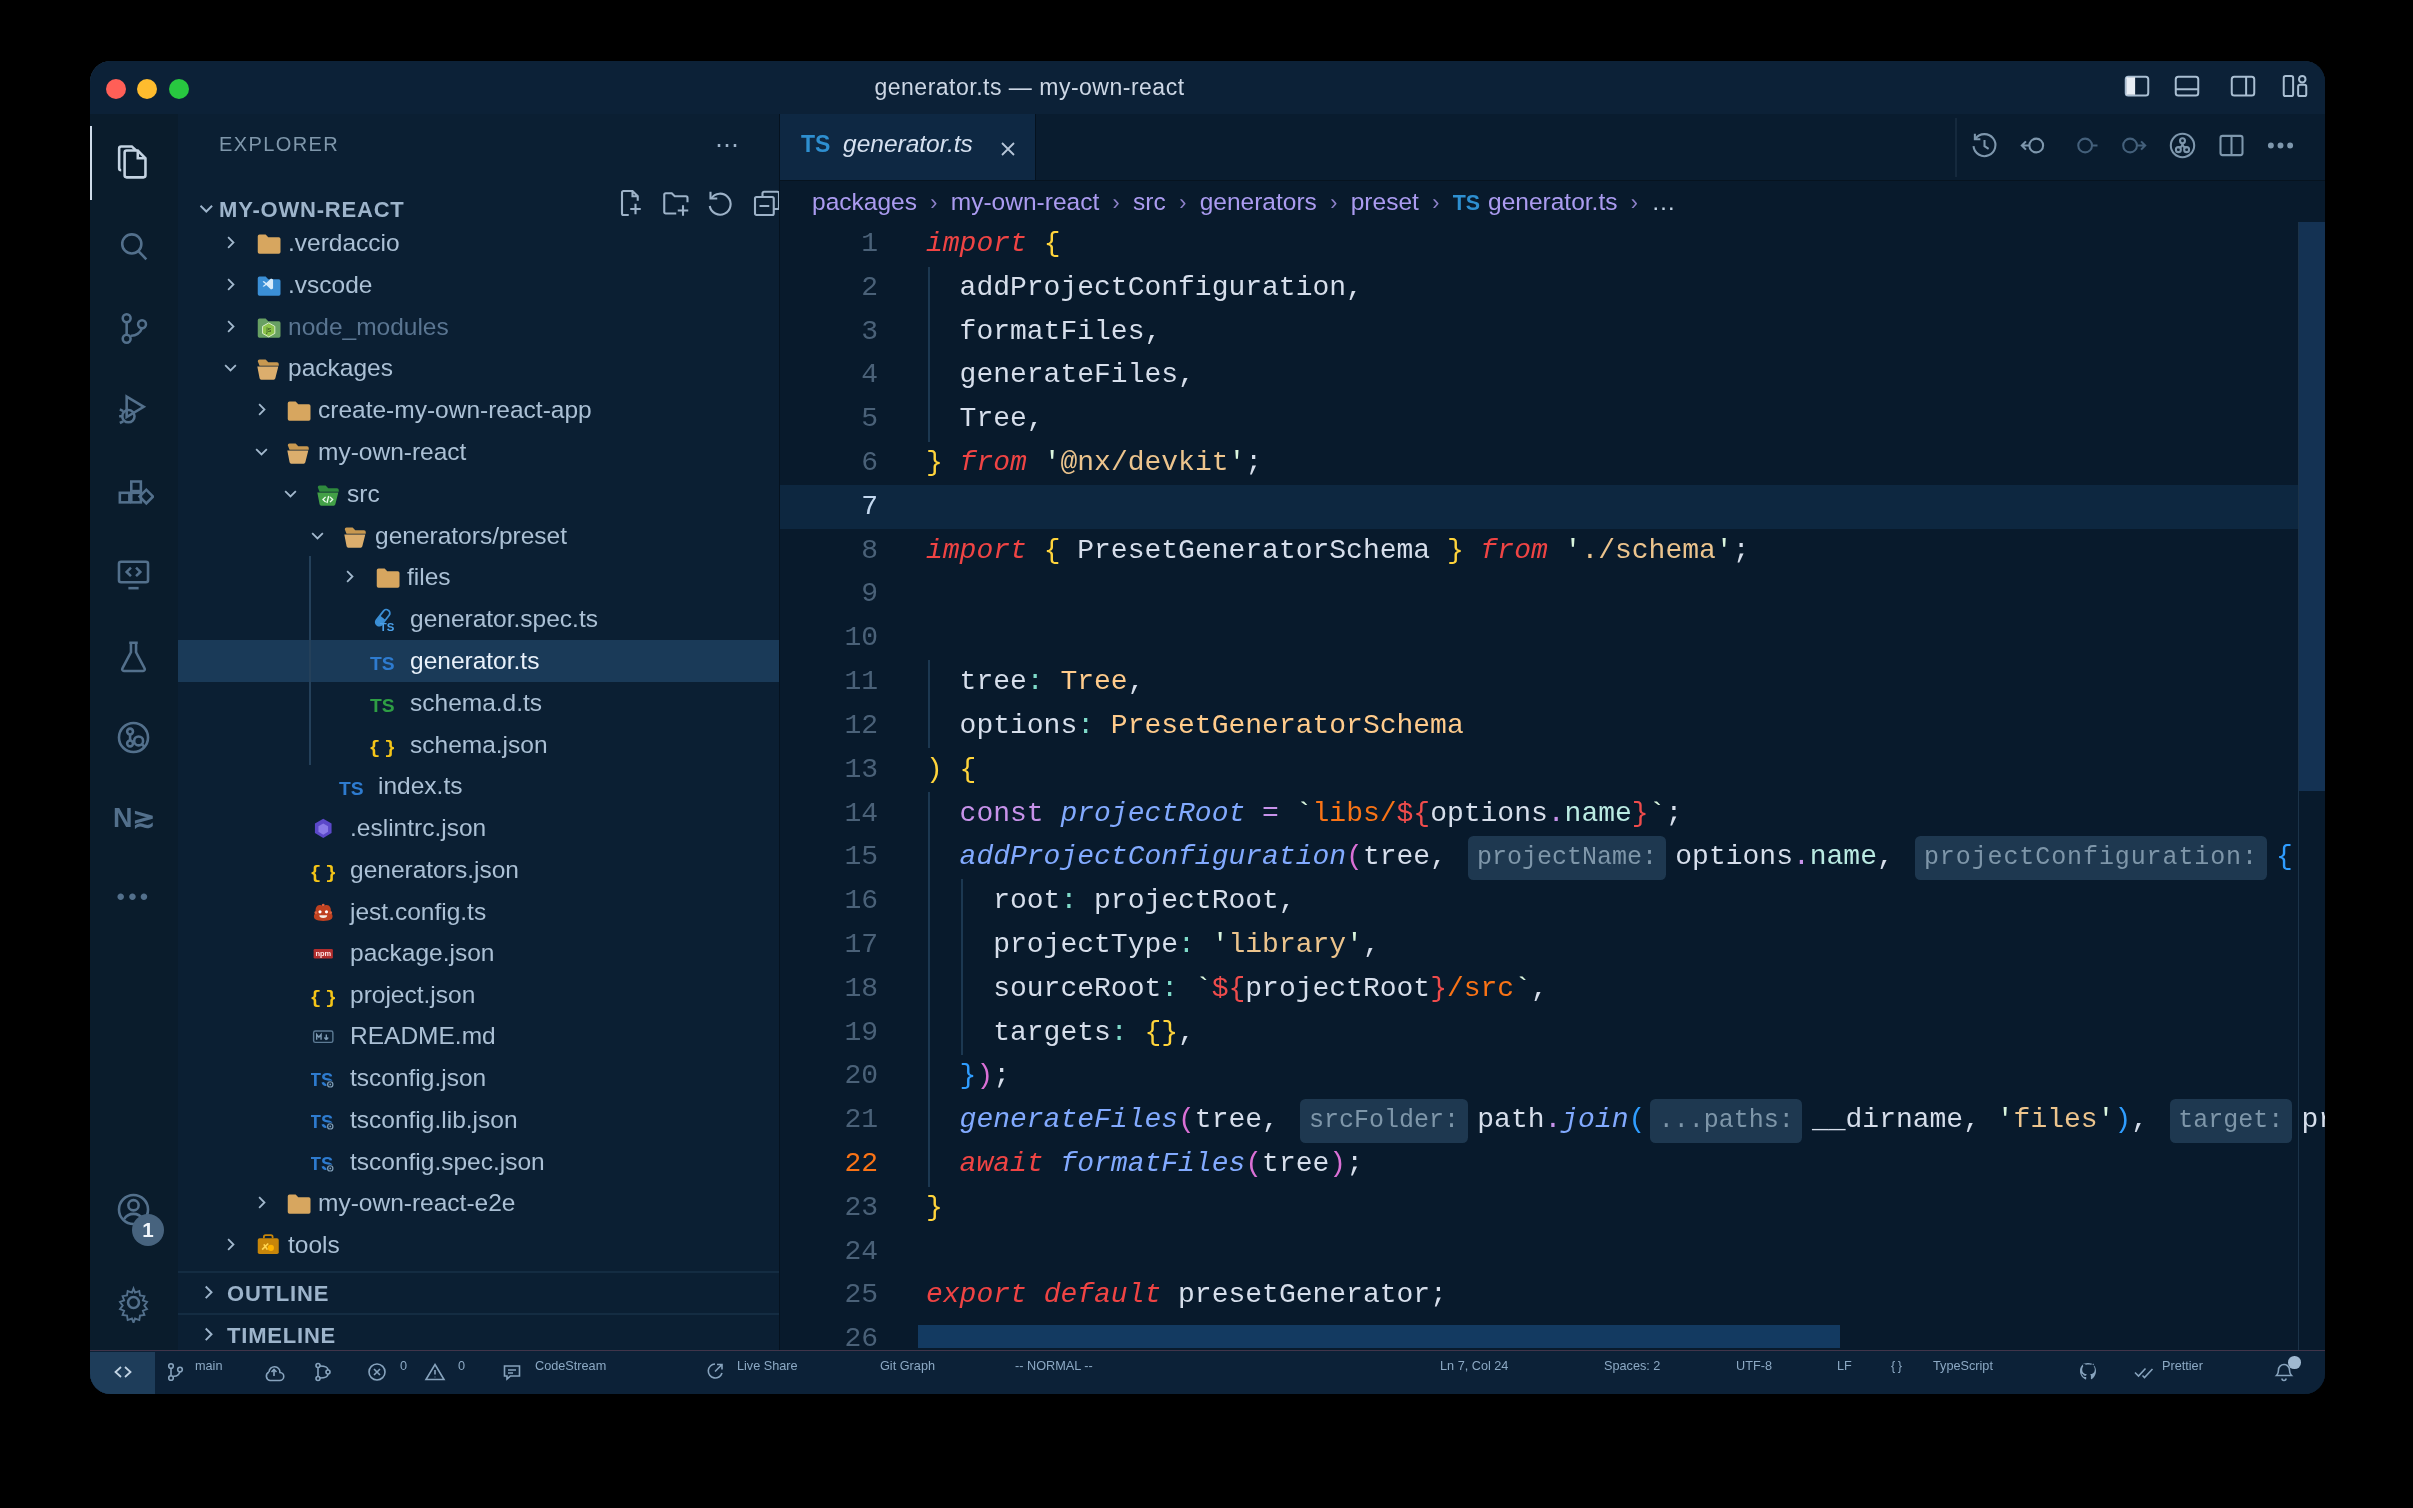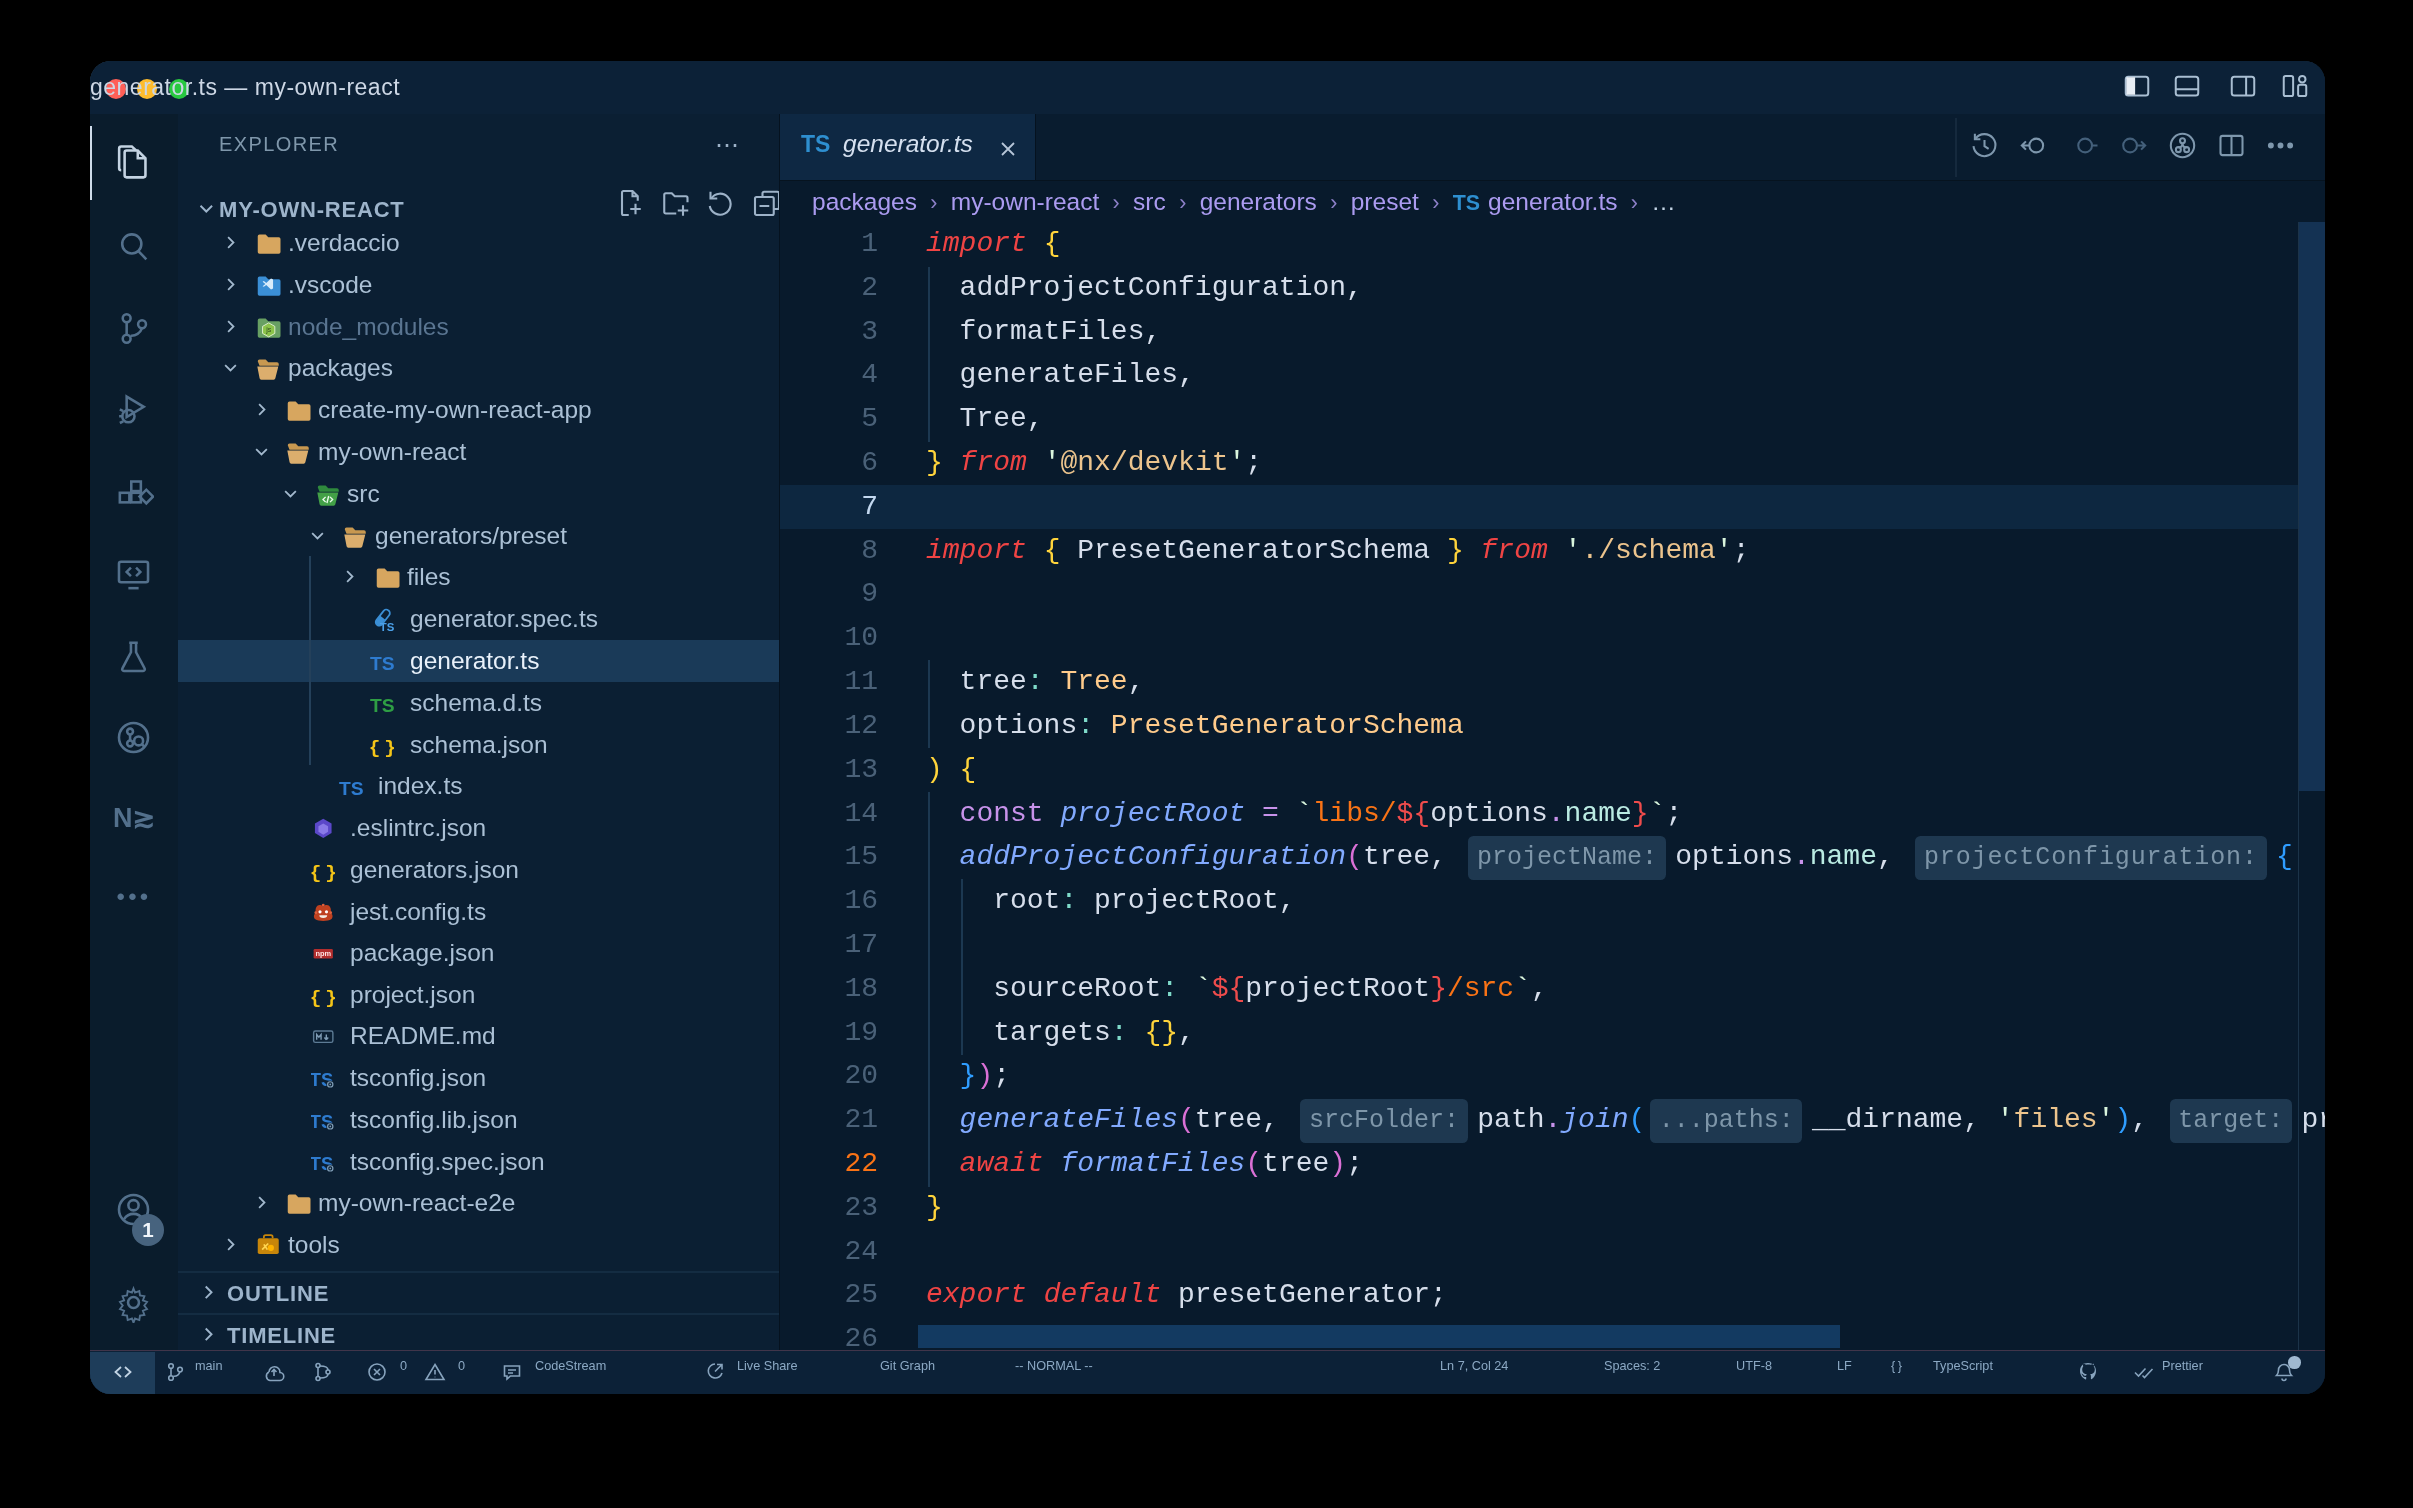--- a/index.html
+++ b/index.html
@@ -2,21 +2,21 @@
 <html style="font-size:12.7px"><head><meta charset="utf-8">
 <style>
 html,body{margin:0;padding:0;background:#000;width:2413px;height:1509px;overflow:hidden}
 *{box-sizing:border-box}
 .win{position:absolute;left:90px;top:61px;width:2235px;height:1333px;background:#0a1e31;
  border-radius:20.6px;overflow:hidden;font-family:"Liberation Sans",sans-serif;
  box-shadow:inset 0.8px 0 0 rgba(160,190,220,.22), inset 0 0.8px 0 rgba(160,190,220,.12)}
 .abs{position:absolute}
 .titlebar{position:absolute;left:0;top:0;width:100%;height:53px;background:#0c2137}
 .dot{position:absolute;top:18px;width:20px;height:20px;border-radius:50%}
-.title{position:absolute;top:0;left:0;width:1879px;height:53px;line-height:53px;
+.title{position:absolute;top:0;left:0;width:1879px;height:53px;line-height:53px;text-align:center;
  color:#cdd7e5;font-size:23px;letter-spacing:0.5px}
 .activity{position:absolute;left:0;top:53px;width:88px;height:1236px;background:#0a1c2c}
 .sidebar{position:absolute;left:88px;top:53px;width:602px;height:1236px;background:#0b1f33}
 .editor{position:absolute;left:690px;top:53px;width:1545px;height:1236px;background:#081a2c}
 .statusbar{position:absolute;left:0;top:1289px;width:2235px;height:44px;background:#0c2137;
  border-top:1.6px solid #41354a;color:#87a3bd;font-size:24px}
 .aicon{position:absolute;left:0;width:88px;text-align:center;color:#53708c}
 .sechead{position:absolute;left:0;width:602px;color:#9db4cb;font-weight:bold;font-size:22px;letter-spacing:0.8px}
 .trow{position:absolute;left:88px;width:602px;height:42px;font-size:24.5px;color:#abc0d5;white-space:nowrap}
 .trow .nm{position:absolute;top:0;line-height:42px}
@@ -453,20 +453,21 @@
       <div class="cl" style="top:482px;left:146px">  options<span class="t">:</span> <span class="y">PresetGeneratorSchema</span></div>
       <div class="ln" style="top:526px;left:0;color:#4a6178">13</div>
       <div class="cl" style="top:526px;left:146px"><span class="g">) {</span></div>
       <div class="ln" style="top:570px;left:0;color:#4a6178">14</div>
       <div class="cl" style="top:570px;left:146px">  <span class="vu">const</span> <i class="b">projectRoot</i> <span class="vu">=</span> <span class="q">`</span><span class="si">libs/</span><span class="r">${</span>options<span class="vu">.</span><span class="p">name</span><span class="r">}</span><span class="q">`</span>;</div>
       <div class="ln" style="top:613px;left:0;color:#4a6178">15</div>
       <div class="cl" style="top:613px;left:146px">  <i class="b">addProjectConfiguration</i><span class="o">(</span>tree, <span class="hint">projectName:</span>options<span class="vu">.</span><span class="p">name</span>, <span class="hint" style="letter-spacing:0.9px">projectConfiguration:</span><span class="bb">{</span></div>
       <div class="ln" style="top:657px;left:0;color:#4a6178">16</div>
       <div class="cl" style="top:657px;left:146px">    root<span class="t">:</span> projectRoot,</div>
       <div class="ln" style="top:701px;left:0;color:#4a6178">17</div>
+      <div class="cl" style="top:701px;left:146px">    projectType<span class="t">:</span> <span class="q">'</span><span class="s">library</span><span class="q">'</span>,</div>
       <div class="ln" style="top:745px;left:0;color:#4a6178">18</div>
       <div class="cl" style="top:745px;left:146px">    sourceRoot<span class="t">:</span> <span class="q">`</span><span class="r">${</span>projectRoot<span class="r">}</span><span class="si">/src</span><span class="q">`</span>,</div>
       <div class="ln" style="top:789px;left:0;color:#4a6178">19</div>
       <div class="cl" style="top:789px;left:146px">    targets<span class="t">:</span> <span class="g">{}</span>,</div>
       <div class="ln" style="top:832px;left:0;color:#4a6178">20</div>
       <div class="cl" style="top:832px;left:146px">  <span class="bb">}</span><span class="o">)</span>;</div>
       <div class="ln" style="top:876px;left:0;color:#4a6178">21</div>
       <div class="cl" style="top:876px;left:146px">  <i class="b">generateFiles</i><span class="o">(</span>tree, <span class="hint">srcFolder:</span>path<span class="vu">.</span><i class="b">join</i><span class="bb">(</span><span class="hint">...paths:</span>__dirname, <span class="q">'</span><span class="s">files</span><span class="q">'</span><span class="bb">)</span>, <span class="hint">target:</span>projectRoot;</div>
       <div class="ln" style="top:920px;left:0;color:#f97316">22</div>
       <div class="cl" style="top:920px;left:146px">  <i class="v">await</i> <i class="b">formatFiles</i><span class="o">(</span>tree<span class="o">)</span>;</div>

